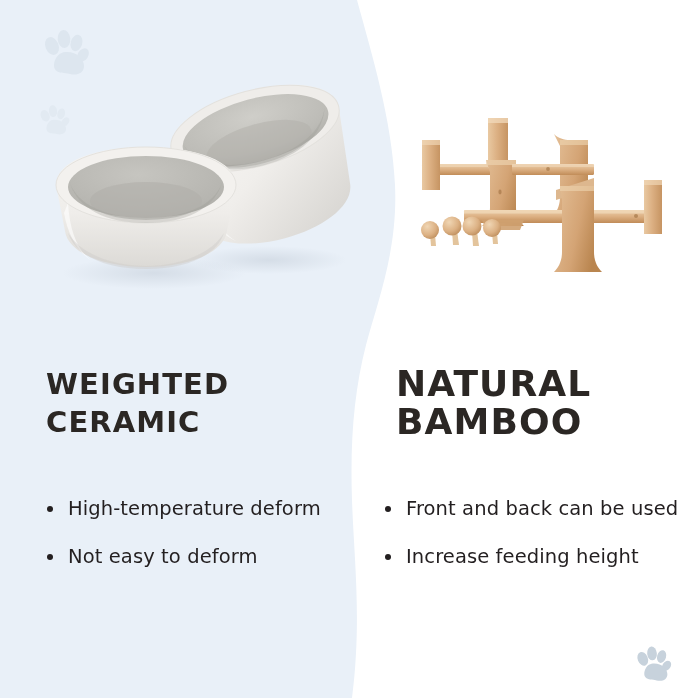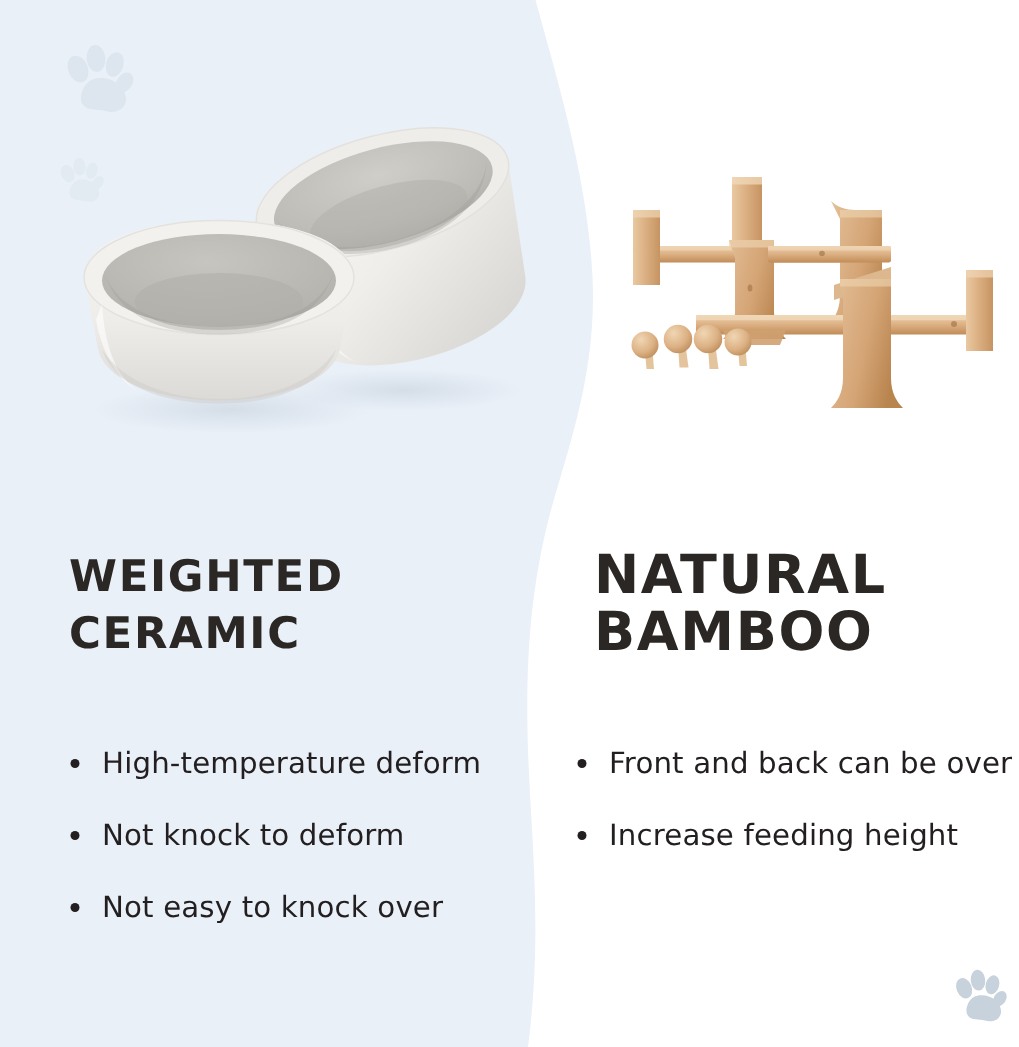--- a/index.html
+++ b/index.html
@@ -300,26 +300,25 @@
       </g>
     </svg>
   </div>
 
   <div class="panel-text" style="left:46px; top:365px; width:300px;">
     <div class="heading heading-left">WEIGHTED CERAMIC</div>
   </div>
 
   <ul class="features" style="position:absolute; left:42px; top:497px; width:310px;">
     <li>High-temperature deform</li>
-    <li>Not knock to deform</li>
-    <li>Not easy to knock over</li>
+    <li>Not easy to deform</li>
   </ul>
 
   <div class="panel-text" style="left:396px; top:365px; width:280px;">
     <div class="heading heading-right">NATURAL BAMBOO</div>
   </div>
 
   <ul class="features" style="position:absolute; left:380px; top:497px; width:300px;">
-    <li>Front and back can be over</li>
+    <li>Front and back can be used</li>
     <li>Increase feeding height</li>
   </ul>
 
 </div>
 
 </body></html>

